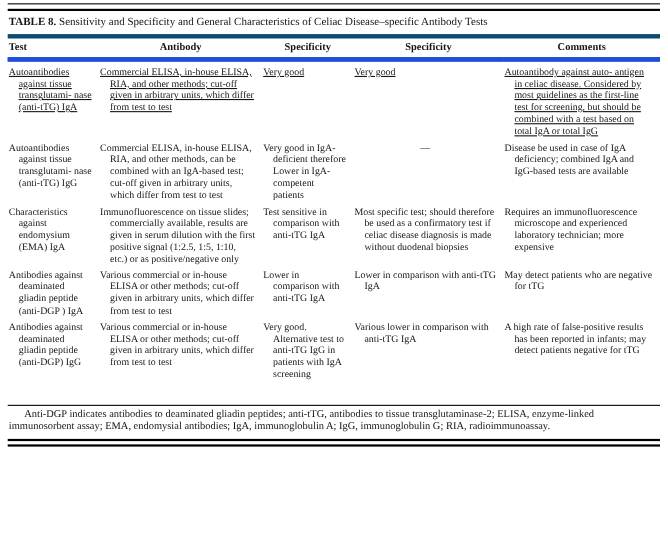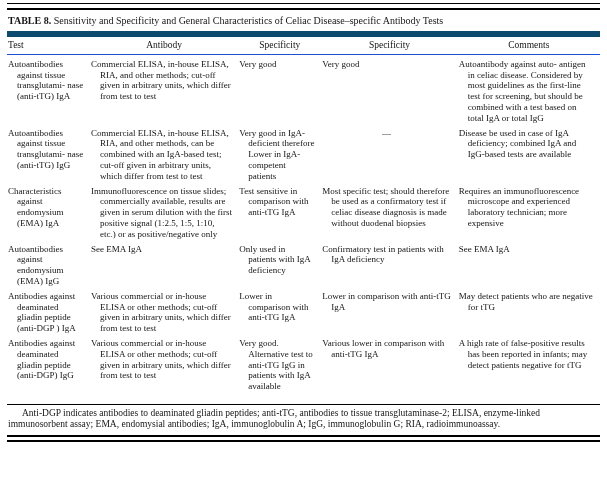--- a/index.html
+++ b/index.html
@@ -20,54 +20,54 @@
   }
   .rule-double-top {
     height: 4px;
     border-top: 1.5px solid #000;
     border-bottom: 2px solid #000;
   }
   .title {
     font-size: 10px;
     line-height: 13px;
     padding: 4px 1px 4px 1px;
-    border-bottom: 6px solid #0c4a6e;
+    border-bottom: 4px solid #0c4a6e;
     white-space: nowrap;
   }
   .title .bold { font-weight: bold; }
   table.main {
     width: 100%;
     border-collapse: collapse;
     table-layout: fixed;
     font-size: 9px;
     line-height: 10.8px;
   }
   table.main th {
     font-size: 9.5px;
-    font-weight: normal;
+    font-weight: bold;
     text-align: center;
     padding: 3px 0 3px 0;
-    border-bottom: 1px solid #1d4ed8;
+    border-bottom: 4px solid #1d4ed8;
     vertical-align: bottom;
   }
   table.main th.left { text-align: left; padding-left: 1px; }
   table.main td {
     vertical-align: top;
     padding: 0 6px 4px 10px;
     text-indent: -9px;
   }
-  table.main tbody tr:first-child td { padding-top: 4px; }
+  table.main tbody tr:first-child td { padding-top: 4px; text-decoration: underline; }
   table.main td.center {
     text-align: center;
     text-indent: 0;
     padding-left: 0;
   }
   .footnote {
     border-top: 1px solid #000;
-    margin-top: 8px;
+    margin-top: 18px;
     font-size: 9.5px;
     line-height: 11px;
     padding: 3px 1px 4px 1px;
     text-indent: 14px;
   }
   .rule-double-bottom {
     height: 3px;
     border-top: 2px solid #000;
     border-bottom: 2.5px solid #000;
     margin-top: 1px;
@@ -117,37 +117,30 @@
         <td>Disease be used in case of IgA deficiency; combined IgA and IgG-based tests are available</td>
       </tr>
       <tr>
         <td>Characteristics against endomysium (EMA) IgA</td>
         <td>Immunofluorescence on tissue slides; commercially available, results are given in serum dilution with the first positive signal (1:2.5, 1:5, 1:10, etc.) or as positive/negative only</td>
         <td>Test sensitive in comparison with anti-tTG IgA</td>
         <td>Most specific test; should therefore be used as a confirmatory test if celiac disease diagnosis is made without duodenal biopsies</td>
         <td>Requires an immunofluorescence microscope and experienced laboratory technician; more expensive</td>
       </tr>
       <tr>
-        <td>Autoantibodies against endomysium (EMA) IgG</td>
-        <td>See EMA IgA</td>
-        <td>Only used in patients with IgA deficiency</td>
-        <td>Confirmatory test in patients with IgA deficiency</td>
-        <td>See EMA IgA</td>
-      </tr>
-      <tr>
         <td>Antibodies against deaminated gliadin peptide (anti-DGP ) IgA</td>
         <td>Various commercial or in-house ELISA or other methods; cut-off given in arbitrary units, which differ from test to test</td>
         <td>Lower in comparison with anti-tTG IgA</td>
         <td>Lower in comparison with anti-tTG IgA</td>
         <td>May detect patients who are negative for tTG</td>
       </tr>
       <tr>
         <td>Antibodies against deaminated gliadin peptide (anti-DGP) IgG</td>
         <td>Various commercial or in-house ELISA or other methods; cut-off given in arbitrary units, which differ from test to test</td>
-        <td>Very good. Alternative test to anti-tTG IgG in patients with IgA available</td>
+        <td>Very good. Alternative test to anti-tTG IgG in patients with IgA screening</td>
         <td>Various lower in comparison with anti-tTG IgA</td>
         <td>A high rate of false-positive results has been reported in infants; may detect patients negative for tTG</td>
       </tr>
     </tbody>
   </table>
 
   <div class="footnote">Anti-DGP indicates antibodies to deaminated gliadin peptides; anti-tTG, antibodies to tissue transglutaminase-2; ELISA, enzyme-linked immunosorbent assay; EMA, endomysial antibodies; IgA, immunoglobulin A; IgG, immunoglobulin G; RIA, radioimmunoassay.</div>
 
   <div class="rule-double-bottom"></div>
 

